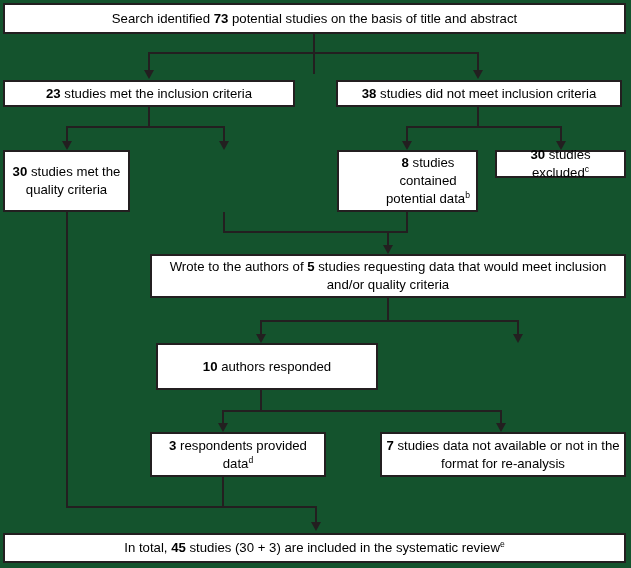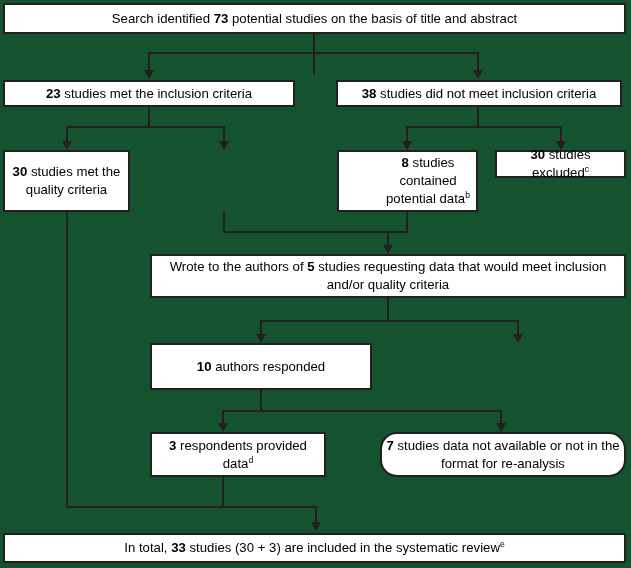--- a/index.html
+++ b/index.html
@@ -119,42 +119,42 @@
     <span class="txt">Wrote to the authors of <b>5</b> studies requesting data that would meet inclusion and/or quality criteria</span>
   </div>
 
   <div class="vline" style="left:387px; top:298px; height:24px;"></div>
   <div class="hline" style="left:260px; top:320px; width:259px;"></div>
   <div class="vline" style="left:260px; top:320px; height:17px;"></div>
   <div class="arrow" style="left:256px; top:334px;"></div>
   <div class="vline" style="left:517px; top:320px; height:17px;"></div>
   <div class="arrow" style="left:513px; top:334px;"></div>
 
-  <div class="node" style="left:150px; top:343px; width:222px; height:47px;">
+  <div class="node" style="left:156px; top:343px; width:222px; height:47px;">
     <span class="txt"><b>10</b> authors responded</span>
   </div>
 
 
   <div class="vline" style="left:260px; top:390px; height:22px;"></div>
   <div class="hline" style="left:222px; top:410px; width:280px;"></div>
   <div class="vline" style="left:222px; top:410px; height:16px;"></div>
   <div class="arrow" style="left:218px; top:423px;"></div>
   <div class="vline" style="left:500px; top:410px; height:16px;"></div>
   <div class="arrow" style="left:496px; top:423px;"></div>
 
   <div class="node" style="left:150px; top:432px; width:176px; height:45px;">
     <span class="txt"><b>3</b> respondents provided data<sup>d</sup></span>
   </div>
 
-  <div class="node" style="left:380px; top:432px; width:246px; height:45px;border-radius:17px;">
+  <div class="node" style="left:380px; top:432px; width:246px; height:45px;">
     <span class="txt"><b>7</b> studies data not available or not in the format for re-analysis</span>
   </div>
 
   <div class="vline" style="left:222px; top:477px; height:31px;"></div>
   <div class="hline" style="left:66px; top:506px; width:251px;"></div>
   <div class="vline" style="left:315px; top:506px; height:18px;"></div>
   <div class="arrow" style="left:311px; top:522px;"></div>
 
   <div class="node" style="left:3px; top:533px; width:623px; height:30px;">
-    <span class="txt">In total, <b>33</b> studies (30 + 3) are included in the systematic review<sup>e</sup></span>
+    <span class="txt">In total, <b>45</b> studies (30 + 3) are included in the systematic review<sup>e</sup></span>
   </div>
 
 </div>
 
 </body></html>

